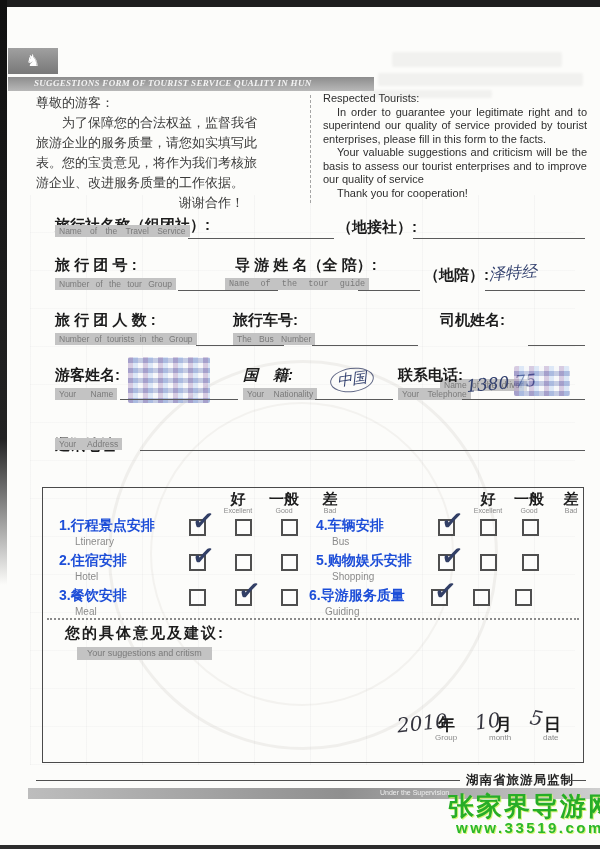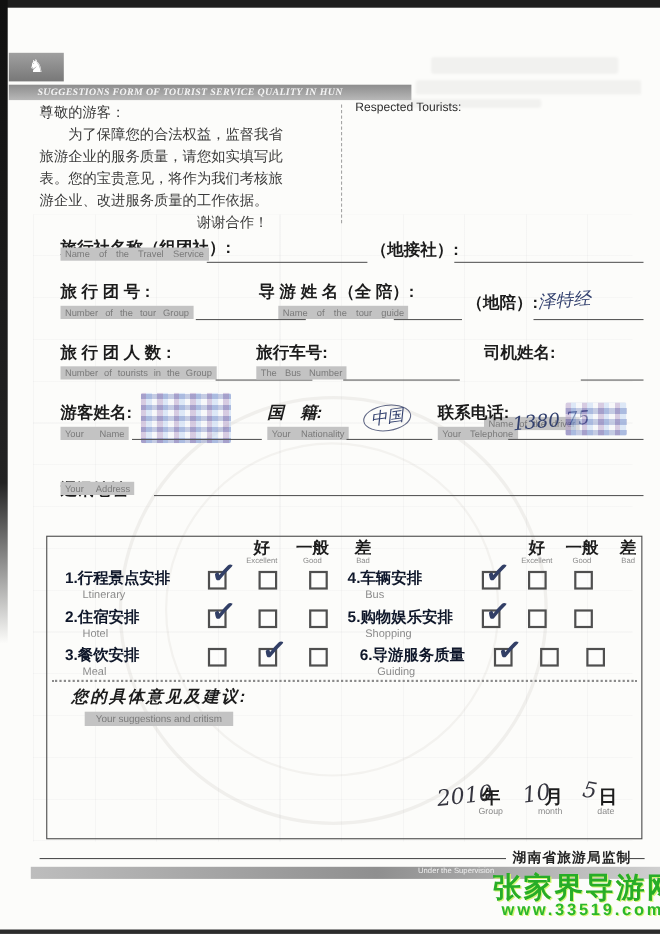--- a/index.html
+++ b/index.html
@@ -47,28 +47,28 @@
   .mosaic{position:absolute;border-radius:2px;
     background:
       repeating-linear-gradient(0deg,rgba(70,90,170,.28) 0 5px,rgba(255,255,255,.25) 5px 10px),
       repeating-linear-gradient(90deg,rgba(120,80,160,.38) 0 5px,rgba(150,185,235,.42) 5px 10px,rgba(230,235,245,.35) 10px 15px);}
   
   .ratebox{position:absolute;left:42px;top:487px;width:540px;height:274px;border:1.2px solid #4a4a4a;}
   .rate-hdr{position:absolute;top:3px;text-align:center;}
   .rate-hdr .cn{font-size:15px;font-weight:bold;color:#1c1c1c;display:block;line-height:16px;}
   .rate-hdr .en{font-size:7px;color:#8a8a8a;display:block;line-height:8px;}
   .rate-row{position:absolute;width:260px;height:34px;}
-  .rate-cn{position:absolute;left:0;top:0;font-size:14px;font-weight:bold;color:#0f172a;white-space:nowrap;}
+  .rate-cn{position:absolute;left:0;top:0;font-size:14px;font-weight:bold;color:#1d4ed8;white-space:nowrap;}
   .rate-en{position:absolute;left:16px;top:19px;font-size:10px;color:#8b8b8b;}
   .cbx{position:absolute;top:2px;width:13px;height:13px;border:2px solid #4f4f4f;background:rgba(255,255,255,.4);}
   .cbx .check{position:absolute;left:1px;top:-13px;font-size:27px;line-height:1;color:#323f66;
         font-weight:bold;transform:rotate(6deg);}
   .dotted{position:absolute;left:4px;top:130px;width:532px;border-top:2px dotted #8a8a8a;}
   .sugg-lbl{position:absolute;left:22px;top:136px;font-size:15px;font-weight:bold;color:#1c1c1c;
-        letter-spacing:2px;font-style:italic;}
+        letter-spacing:2px;}
   .sugg-sub{position:absolute;left:34px;top:159px;background:#c3c3c3;color:#7a7a7a;font-size:9px;
         line-height:11px;padding:1px 10px;white-space:nowrap;}
   .date-cn{position:absolute;font-size:17px;font-weight:bold;color:#1c1c1c;}
   .date-en{position:absolute;font-size:8px;color:#8a8a8a;}
   .date-hand{font-size:20px;color:#35353f;}
   
   .foot-line{position:absolute;border-top:1.3px solid #4f4f4f;height:0;}
   .foot-sup{position:absolute;left:466px;top:772px;font-size:12.5px;font-weight:bold;color:#222;
         letter-spacing:1px;white-space:nowrap;}
   .foot-bar{position:absolute;left:28px;top:788px;width:572px;height:11px;
@@ -104,33 +104,36 @@
 
   <div class="intro-cn">尊敬的游客：
 　　为了保障您的合法权益，监督我省
 旅游企业的服务质量，请您如实填写此
 表。您的宝贵意见，将作为我们考核旅
 游企业、改进服务质量的工作依据。
 　　　　　　　　　　　谢谢合作！</div>
   <div class="intro-div"></div>
   <div class="intro-en">
     <div>Respected Tourists:</div>
+    <div class="p">In order to guarantee your legitimate right and to superintend our quality of service provided by tourist enterprises, please fill in this form to the facts.</div>
+    <div class="p">Your valuable suggestions and criticism will be the basis to assess our tourist enterprises and to improve our quality of service</div>
+    <div class="p">Thank you for cooperation!</div>
   </div>
 
   <div class="lbl" style="left:55px;top:216px;">旅行社名称（组团社）:</div>
   <div class="sub" style="left:55px;top:225px;word-spacing:6px;">Name of the Travel Service</div>
   <div class="uline" style="left:188px;top:238px;width:146px;"></div>
   <div class="lbl" style="left:337px;top:218px;">（地接社）:</div>
   <div class="uline" style="left:413px;top:238px;width:172px;"></div>
 
   <div class="lbl" style="left:55px;top:256px;">旅 行 团 号 :</div>
   <div class="sub" style="left:55px;top:278px;word-spacing:4px;">Number of the tour Group</div>
   <div class="uline" style="left:178px;top:290px;width:100px;"></div>
   <div class="lbl" style="left:235px;top:256px;">导 游 姓 名（全 陪）:</div>
-  <div class="sub" style="left:253px;top:278px;word-spacing:6px;">Name of the tour guide</div>
+  <div class="sub" style="left:225px;top:278px;word-spacing:6px;font-family:Liberation Mono, monospace;">Name of the tour guide</div>
   <div class="uline" style="left:358px;top:290px;width:62px;"></div>
   <div class="lbl" style="left:424px;top:266px;">（地陪）:</div>
   <div class="hand" style="left:489px;top:263px;font-size:16px;transform:rotate(-4deg);">泽特经</div>
   <div class="uline" style="left:485px;top:290px;width:100px;"></div>
 
   <div class="lbl" style="left:55px;top:311px;">旅 行 团 人 数 :</div>
   <div class="sub" style="left:55px;top:333px;word-spacing:3px;">Number of tourists in the Group</div>
   <div class="uline" style="left:196px;top:345px;width:88px;"></div>
   <div class="lbl" style="left:233px;top:311px;">旅行车号:</div>
   <div class="sub" style="left:233px;top:333px;word-spacing:5px;">The Bus Number</div>
@@ -226,21 +229,21 @@
     </div>
     <div class="rate-row" style="left:273px;top:64px;">
       <span class="rate-cn">5.购物娱乐安排</span>
       <span class="rate-en">Shopping</span>
       <span class="cbx" style="left:122px;">
           <span class="check">✓</span>
         </span>
       <span class="cbx" style="left:164px;"></span>
       <span class="cbx" style="left:206px;"></span>
     </div>
-    <div class="rate-row" style="left:284px;top:99px;text-decoration:underline;">
+    <div class="rate-row" style="left:266px;top:99px;text-decoration:underline;">
       <span class="rate-cn">6.导游服务质量</span>
       <span class="rate-en">Guiding</span>
       <span class="cbx" style="left:122px;">
           <span class="check">✓</span>
         </span>
       <span class="cbx" style="left:164px;"></span>
       <span class="cbx" style="left:206px;"></span>
     </div>
 
     <div class="dotted"></div>

